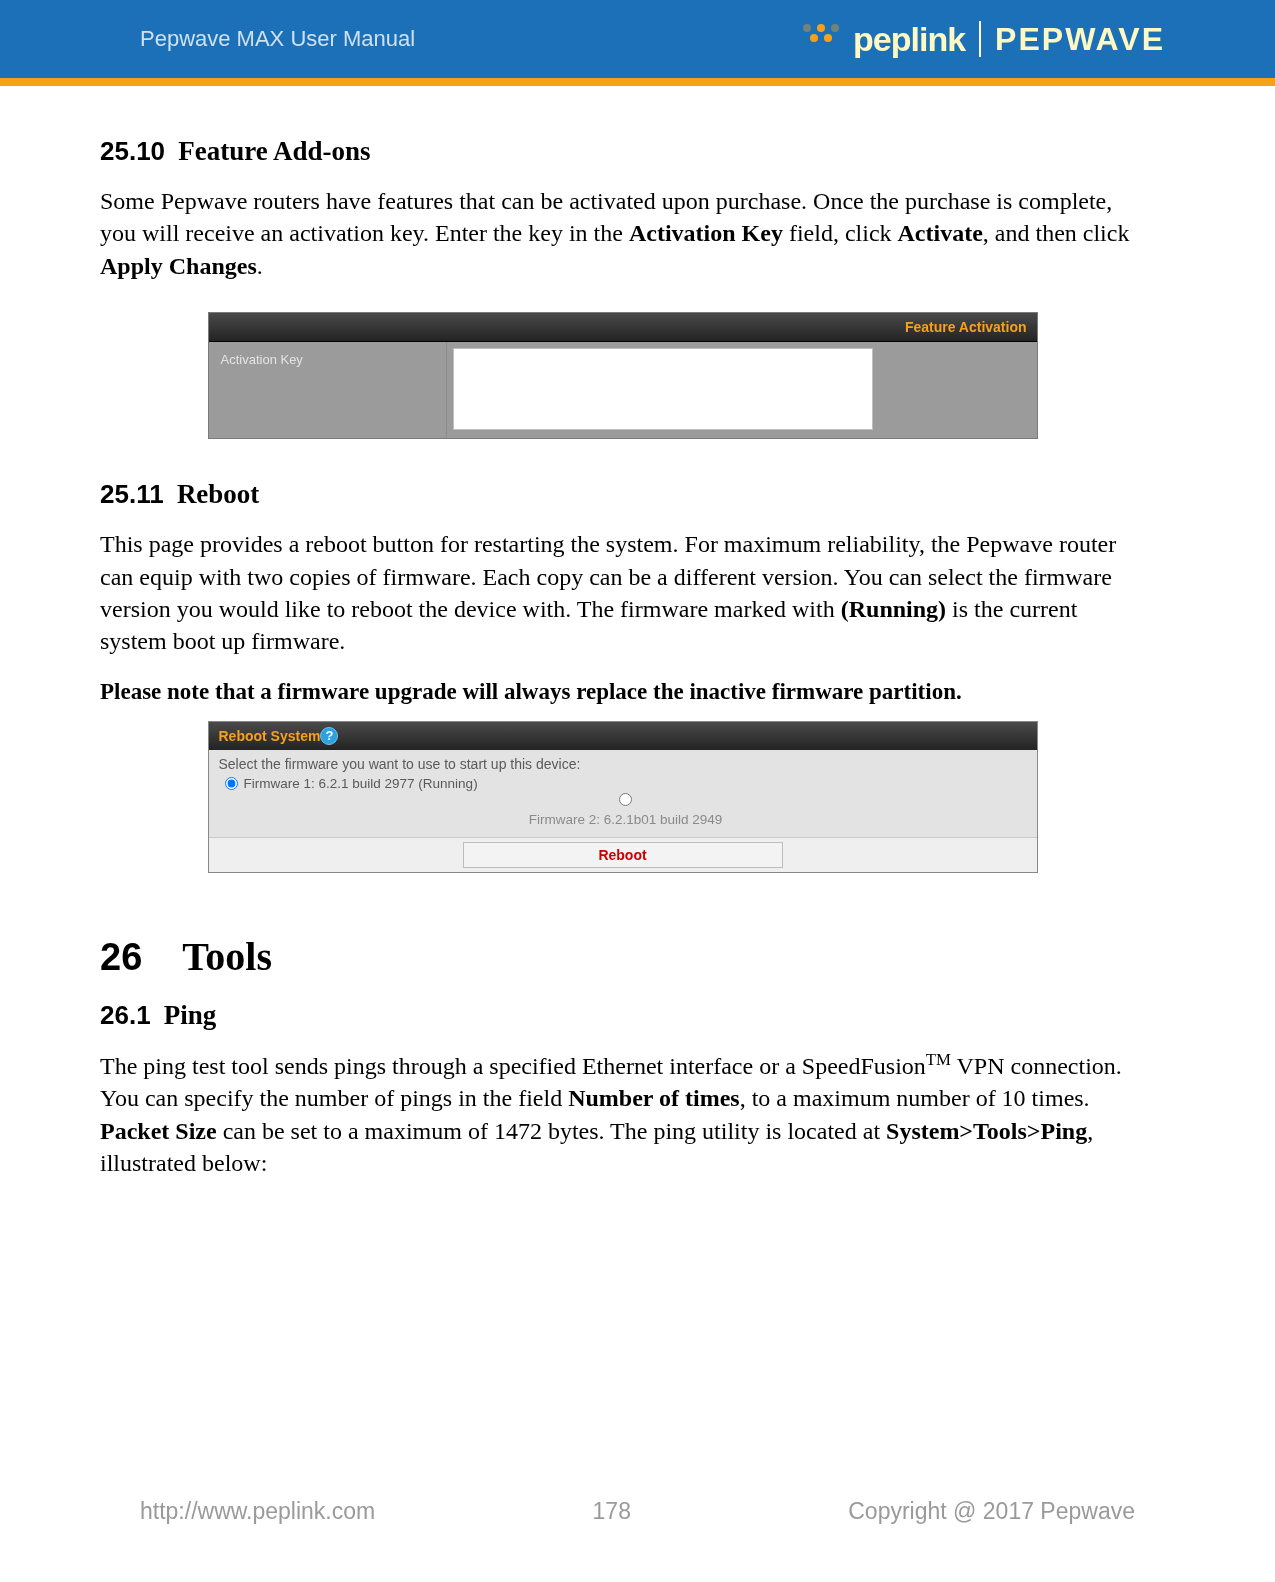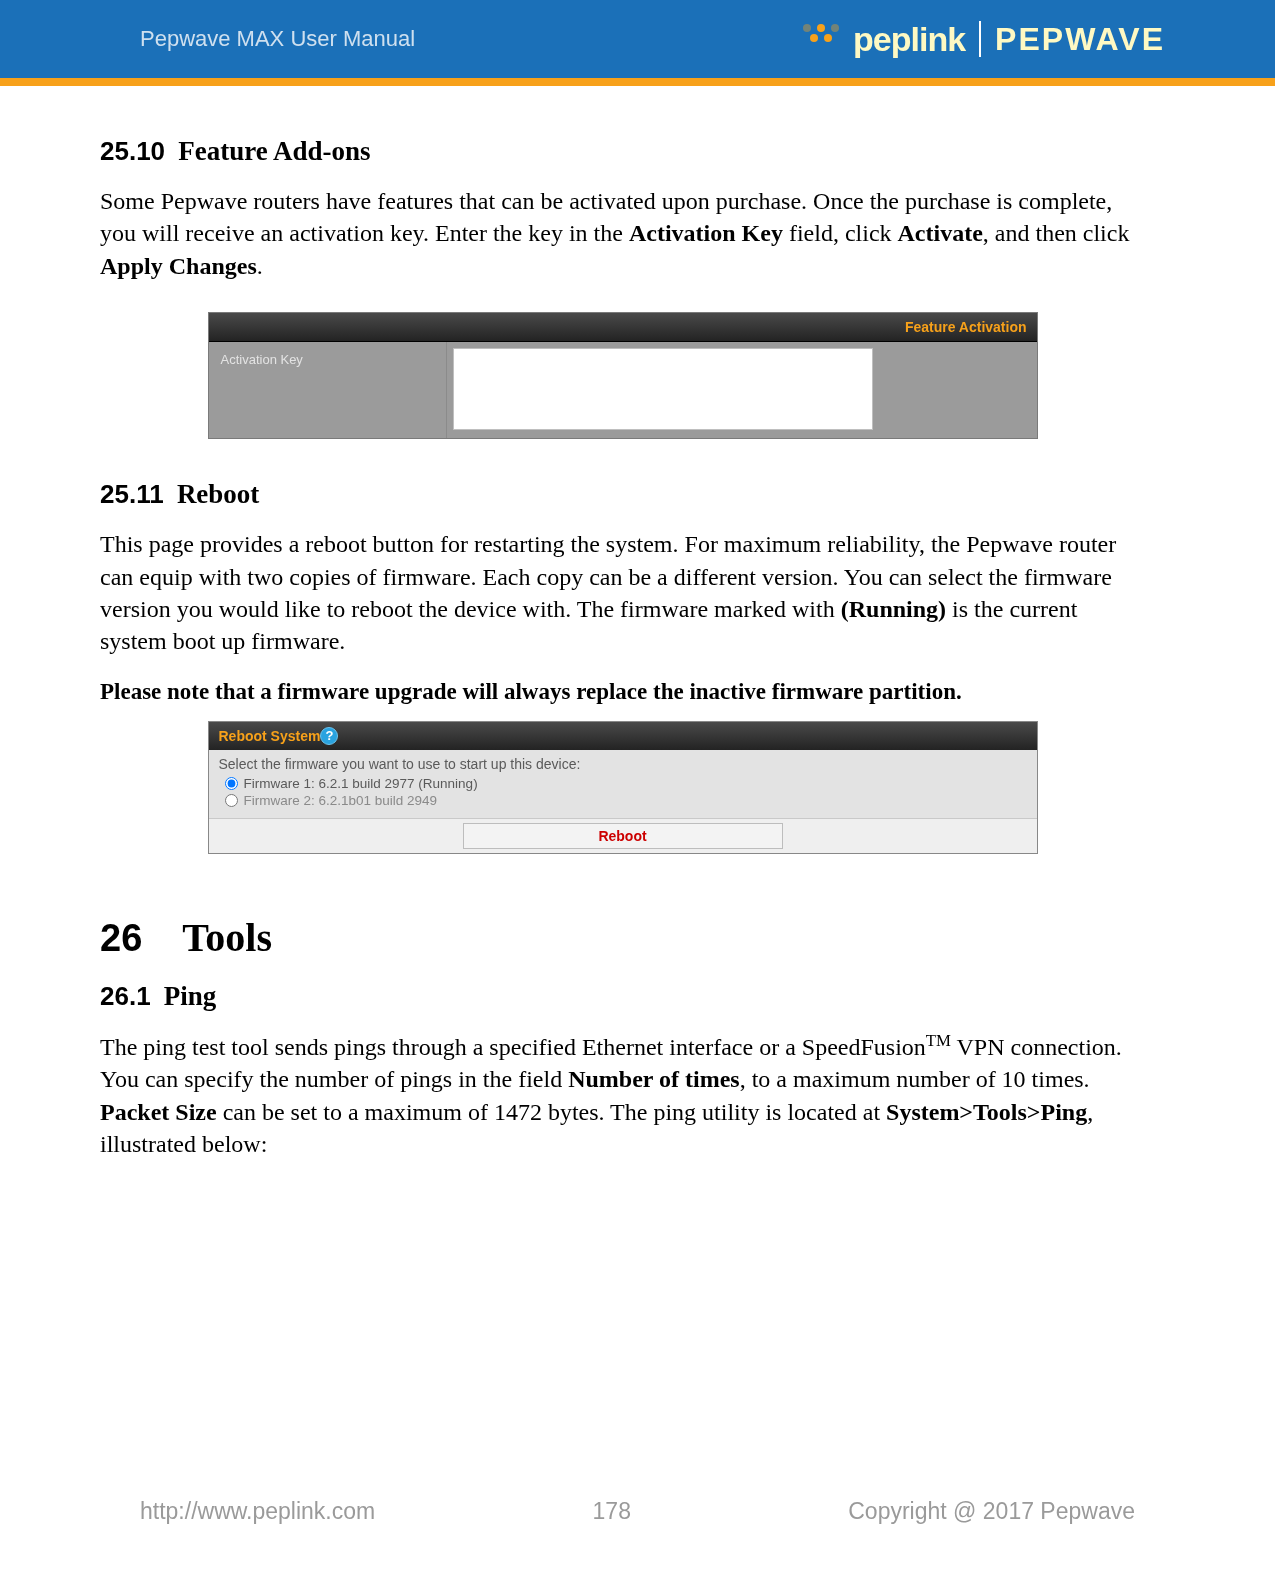--- a/index.html
+++ b/index.html
@@ -188,21 +188,21 @@
   .rs-body .instr { font-size: 14px; margin-bottom: 4px; color:#5a5a5a;}
   .rs-option {
     display: flex;
     align-items: center;
     gap: 6px;
     font-size: 13.5px;
     color: #5a5a5a;
     margin: 2px 0 2px 6px;
   }
   .rs-option input[type=radio]{ width:13px; height:13px;}
-  .rs-option.dim { color: #8a8a8a; }
+  .rs-option.dim { color: #8a8a8a; flex-direction: column; }
   .rs-footer {
     background: #efefef;
     border-top: 1px solid #c9c9c9;
     padding: 4px;
     text-align: center;
   }
   .reboot-btn {
     display: inline-block;
     width: 320px;
     background: #f3f3f3;

